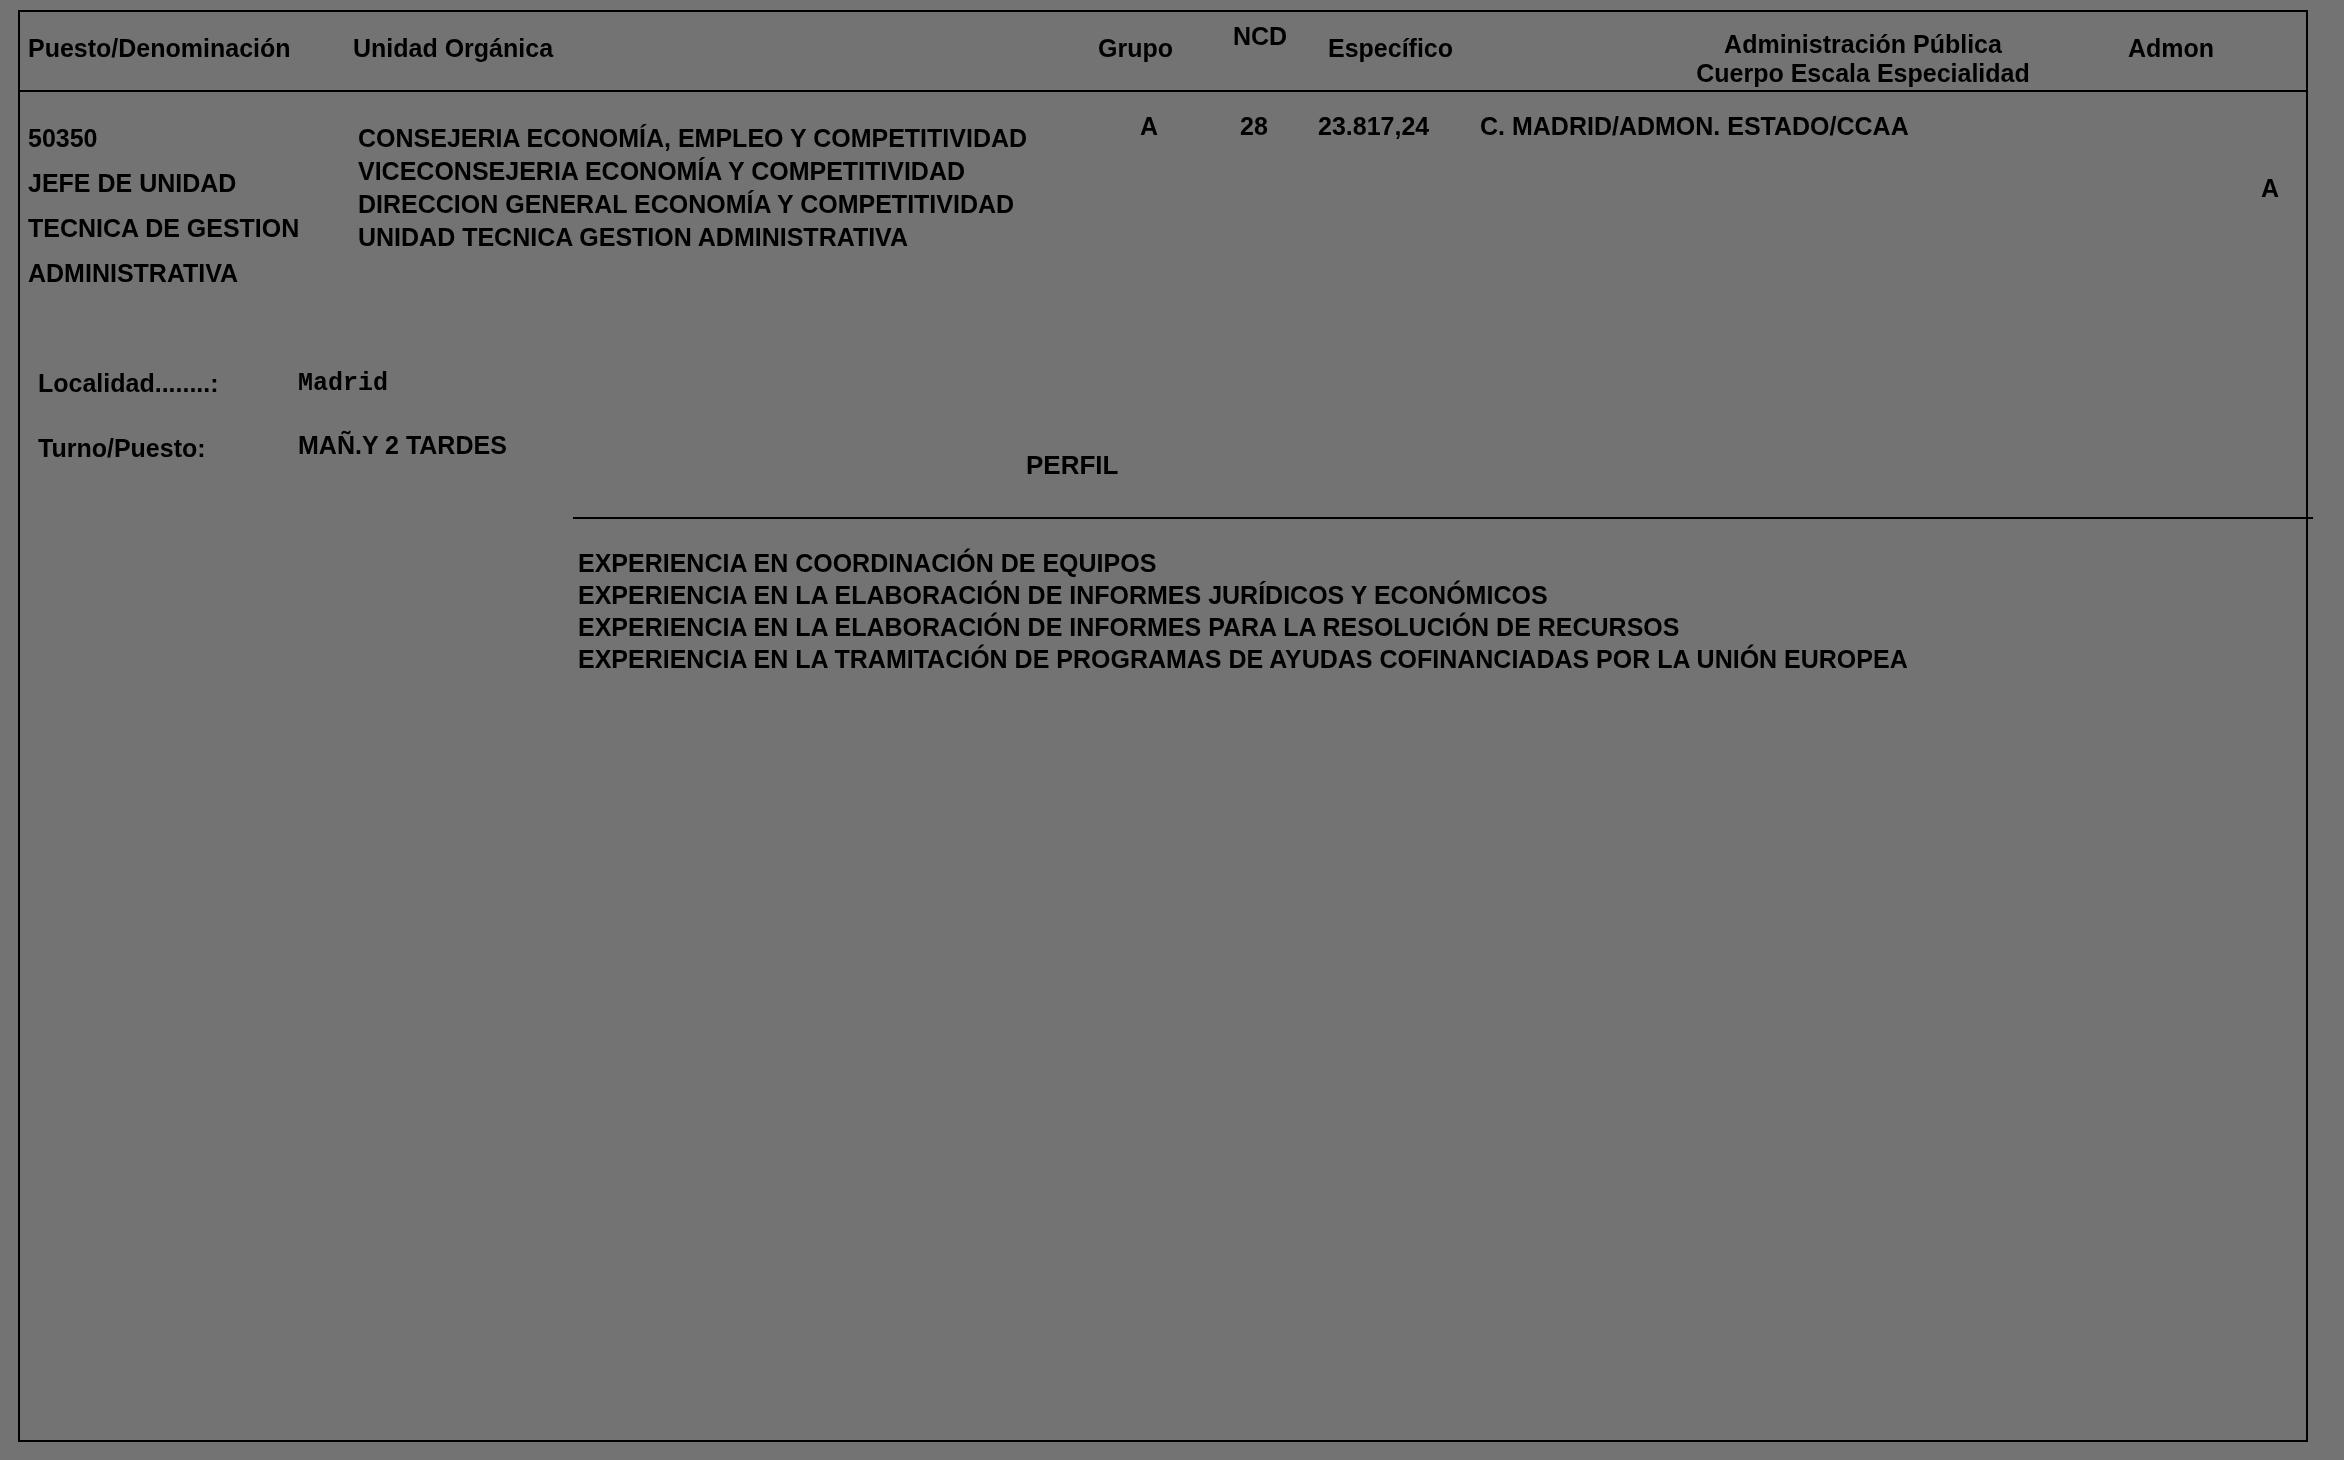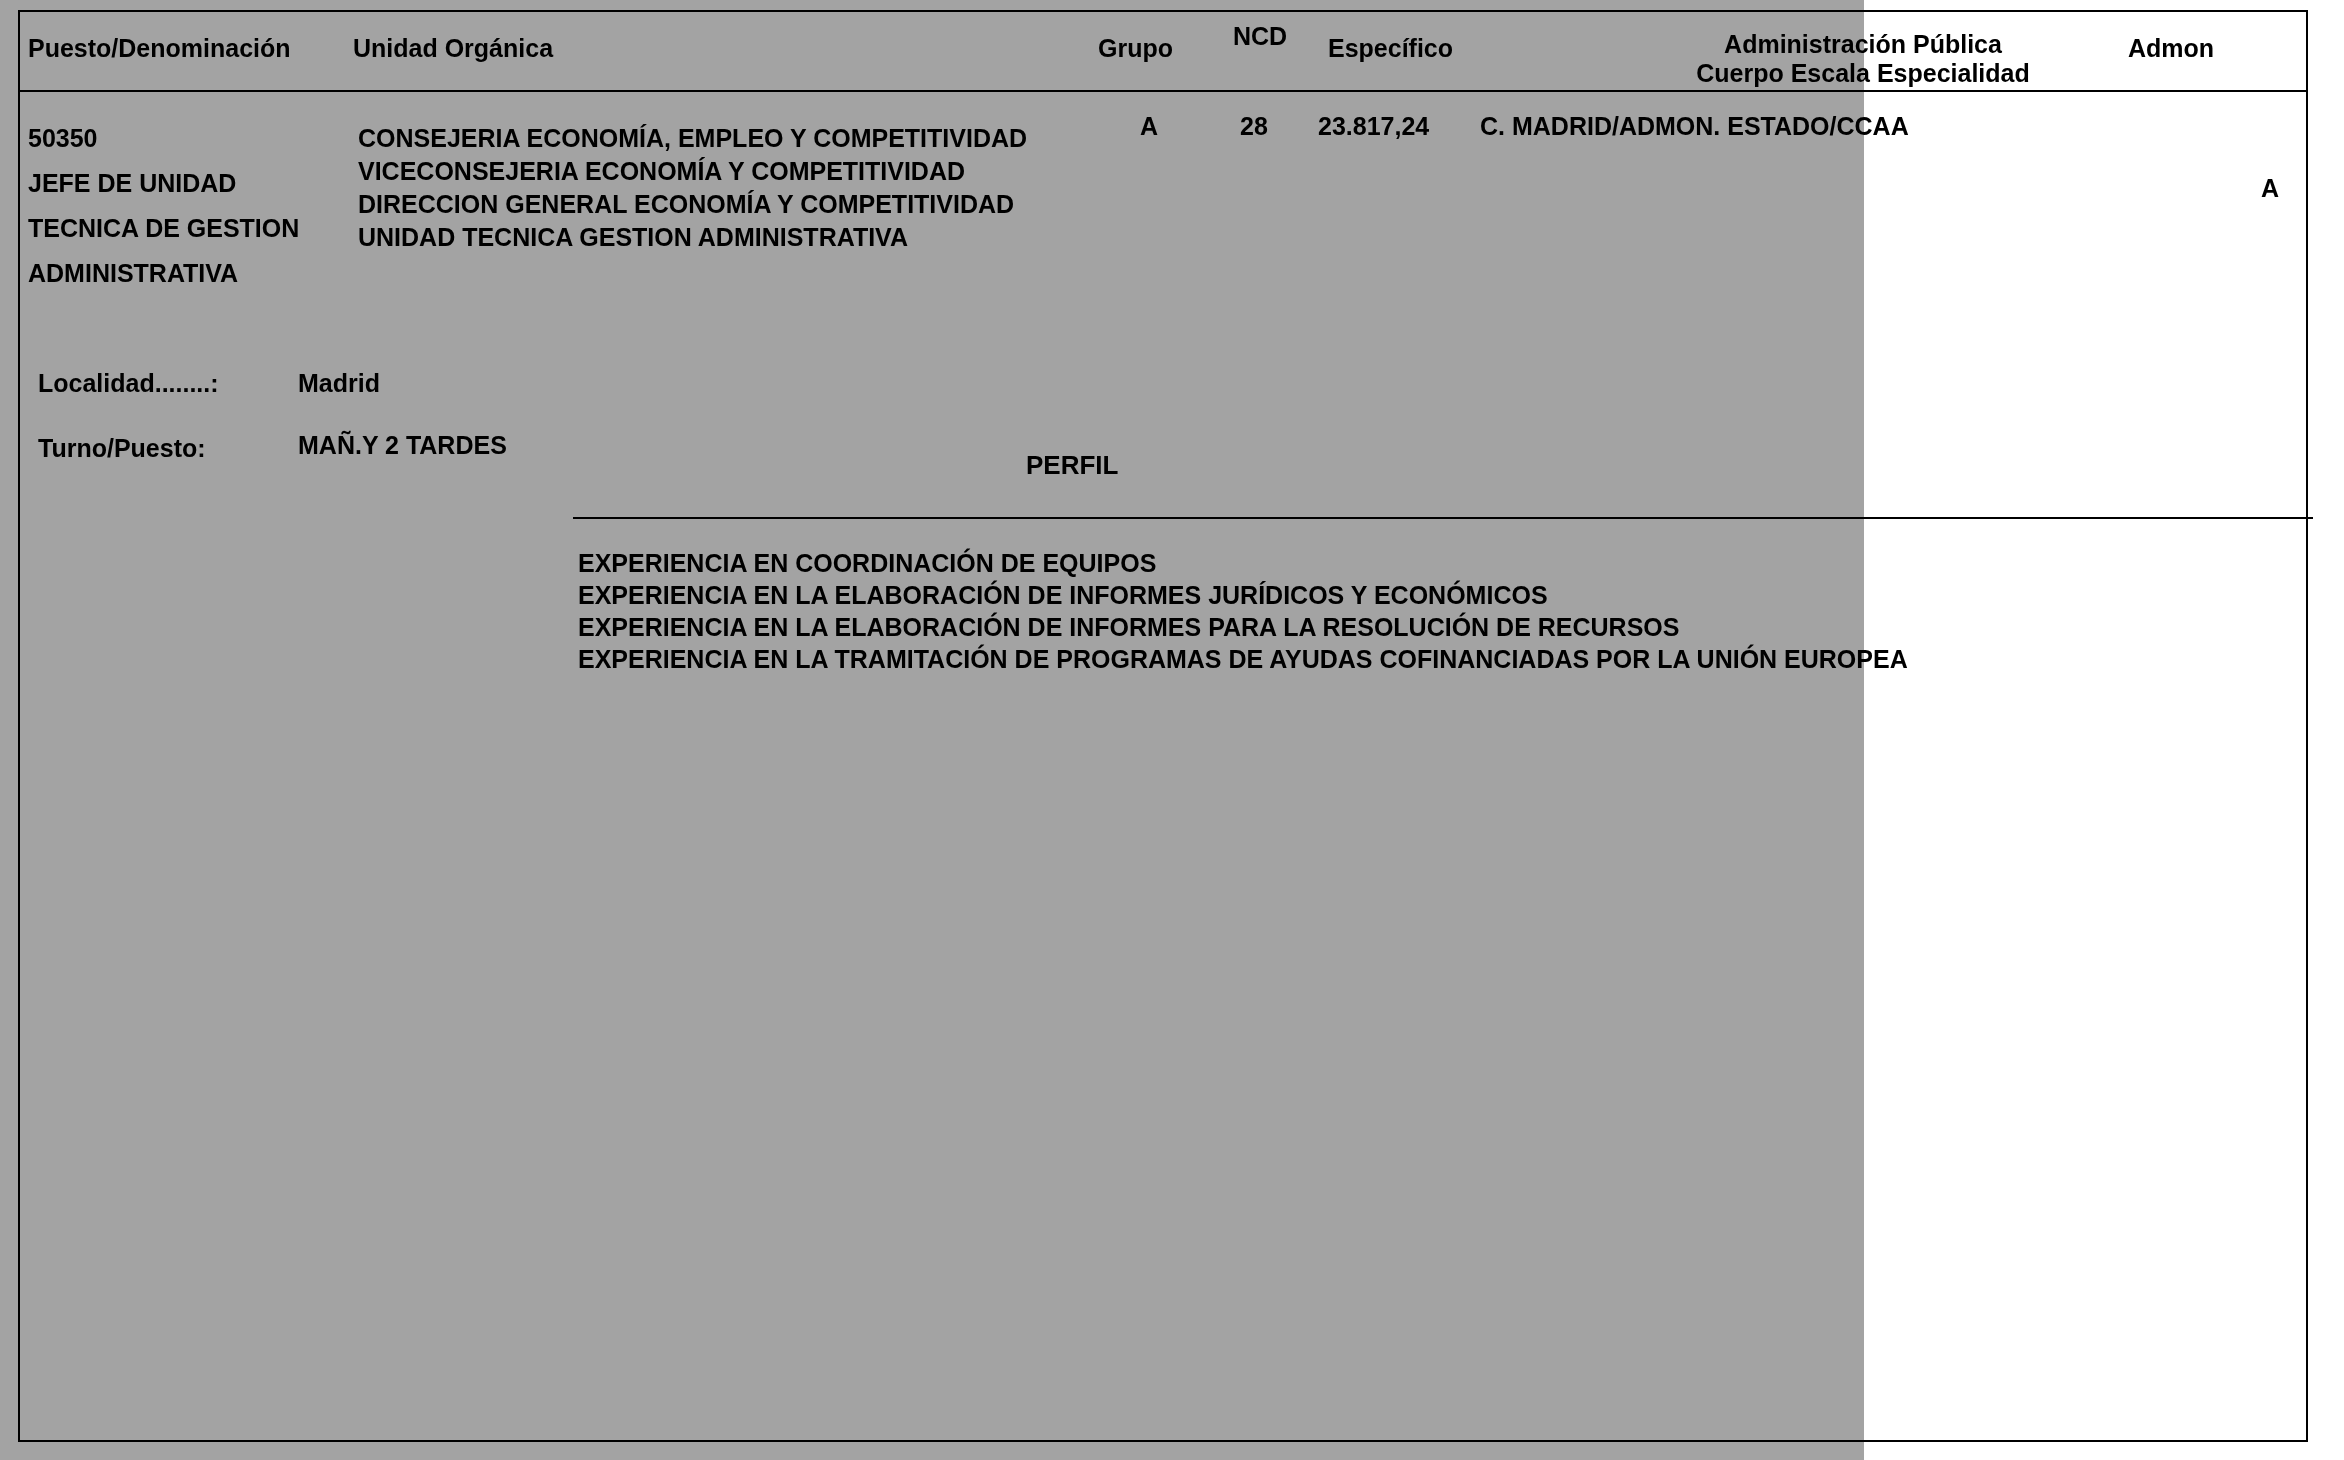--- a/index.html
+++ b/index.html
@@ -6,24 +6,24 @@
     margin: 0;
     padding: 0;
     background: #ffffff;
   }
   body {
     font-family: "Liberation Sans", sans-serif;
     color: #000000;
   }
   .page {
     position: relative;
-    width: 1864px;
+    width: 2344px;
     height: 1460px;
     box-sizing: border-box;
-    background: #a3a3a3;
+    background: #737373;
   }
   .doc-frame {
     position: absolute;
     left: 18px;
     top: 10px;
     width: 2290px;
     height: 1432px;
     border: 2px solid #000000;
     box-sizing: border-box;
   }
@@ -101,21 +101,21 @@
     line-height: 33px;
   }
   .v-grupo  { left: 1122px; top: 18px; }
   .v-ncd    { left: 1222px; top: 18px; }
   .v-espec  { left: 1300px; top: 18px; text-align: center; }
   .v-adm1   { left: 1462px; top: 18px; }
   .v-adm2   { left: 1474px; top: 80px; }
   .v-admon  { left: 2243px; top: 80px; }
 
   .lbl-localidad  { left: 20px;  top: 275px; }
-  .val-localidad  { left: 280px; top: 275px; }
+  .val-localidad  { left: 280px; top: 275px; font-family: Liberation Mono, monospace; }
   .lbl-turno      { left: 20px;  top: 340px; }
   .val-turno      { left: 280px; top: 337px; }
 
   .perfil-title {
     position: absolute;
     left: 1008px;
     top: 358px;
     font-weight: bold;
     font-size: 26px;
   }

